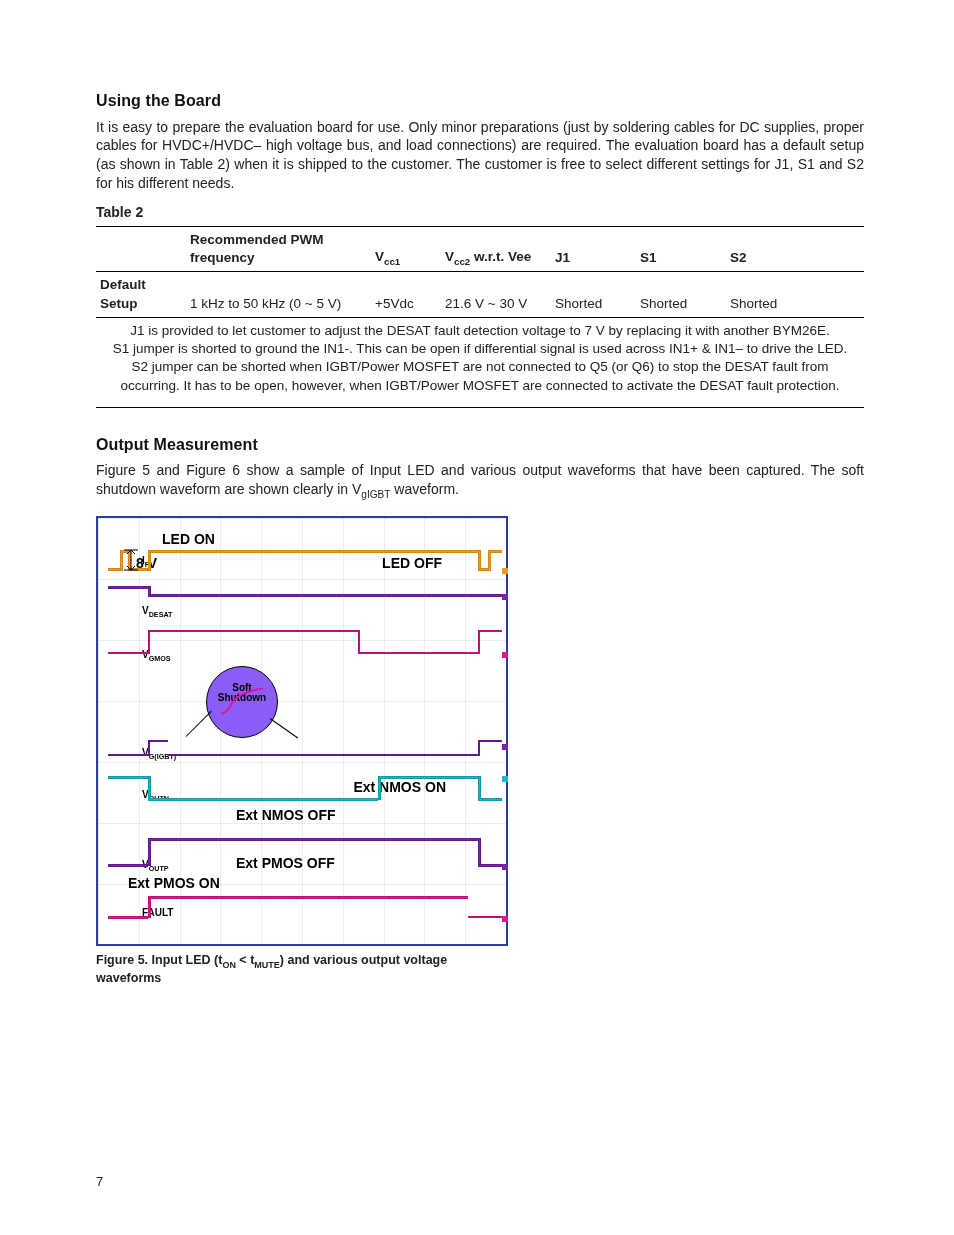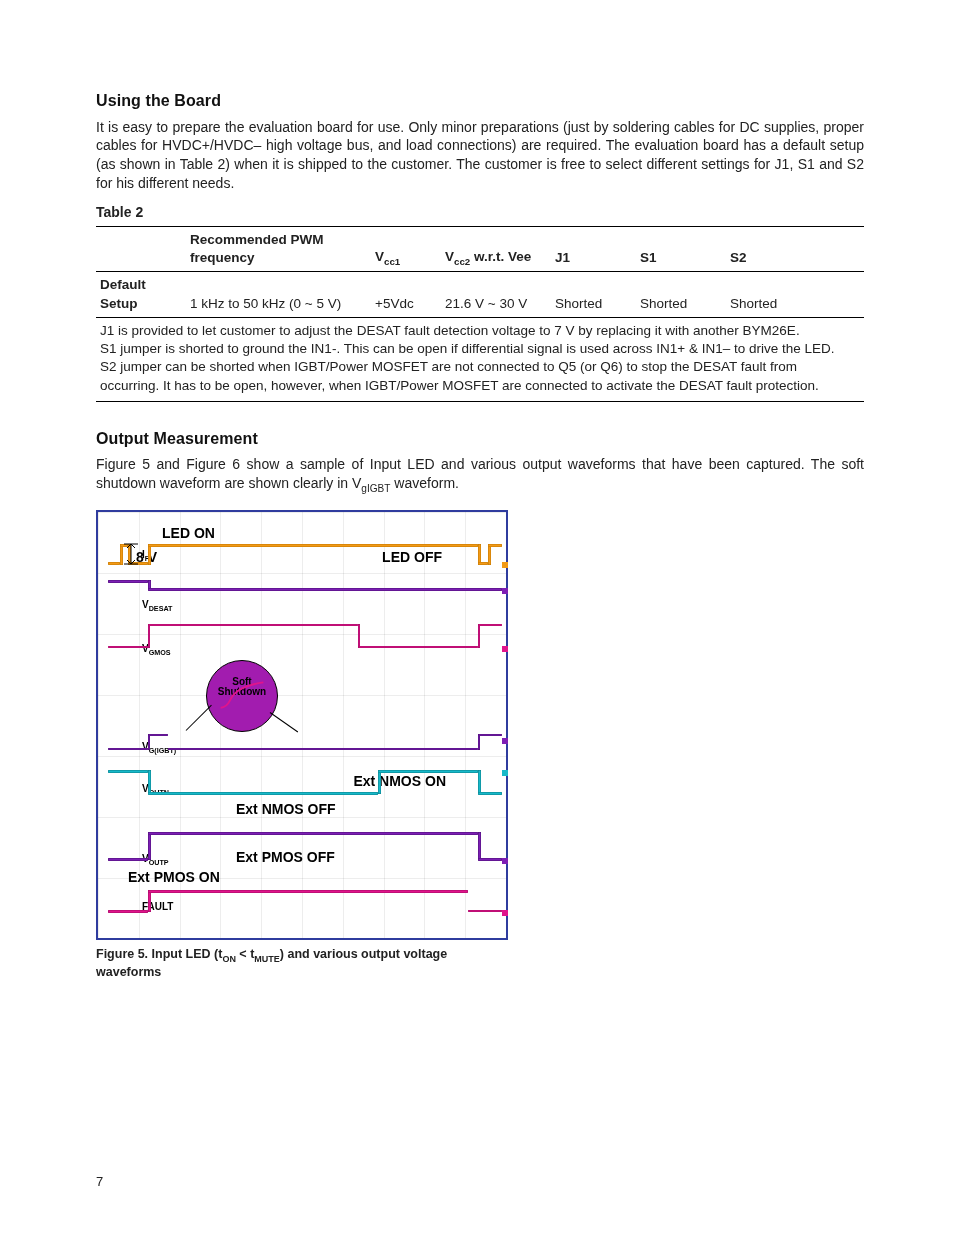--- a/index.html
+++ b/index.html
@@ -45,23 +45,24 @@
   table.data thead tr {
     border-top: 1.5px solid #000;
     border-bottom: 1px solid #000;
     font-weight: 700;
   }
   table.data tbody tr.datarow {
     border-bottom: 1px solid #000;
   }
   .notes {
     border-bottom: 1.5px solid #000;
-    padding: 4px 4px 6px 4px;
+    padding: 4px 4px 12px 4px;
     font-size: 13.5px;
     line-height: 1.35;
+    text-align: center;
   }
   .sub { font-size: 0.72em; vertical-align: sub; }
   .figcap {
     font-weight: 700;
     font-size: 12.5px;
     margin-top: 6px;
   }
   .pagenum {
     position: absolute;
     left: 96px;
@@ -115,21 +116,21 @@
   .magenta { background: #e0148c; box-shadow: 0 0 0 0.5px #9f0a61 inset; }
   .cyan { background: #17b9c9; box-shadow: 0 0 0 0.5px #0b7d88 inset; }
   .vstep { position: absolute; width: 3px; }
   .tick { position:absolute; right:-2px; width:6px; height:6px; }
   
   .zoom {
     position: absolute;
     width: 72px; height: 72px;
     border: 1.5px solid #000;
     border-radius: 50%;
-    background: #a21caf;
+    background: #8b5cf6;
     text-align: center;
     box-sizing: border-box;
   }
   .zoom svg { position:absolute; inset:0; }
   .zoom .zlbl { position:absolute; top:16px; left:0; right:0; font-size:10px; font-weight:700; line-height:1.05; }
   .lead { position:absolute; border-top:1px solid #000; transform-origin: left center; }
 </style>
 </head>
 <body>
 

